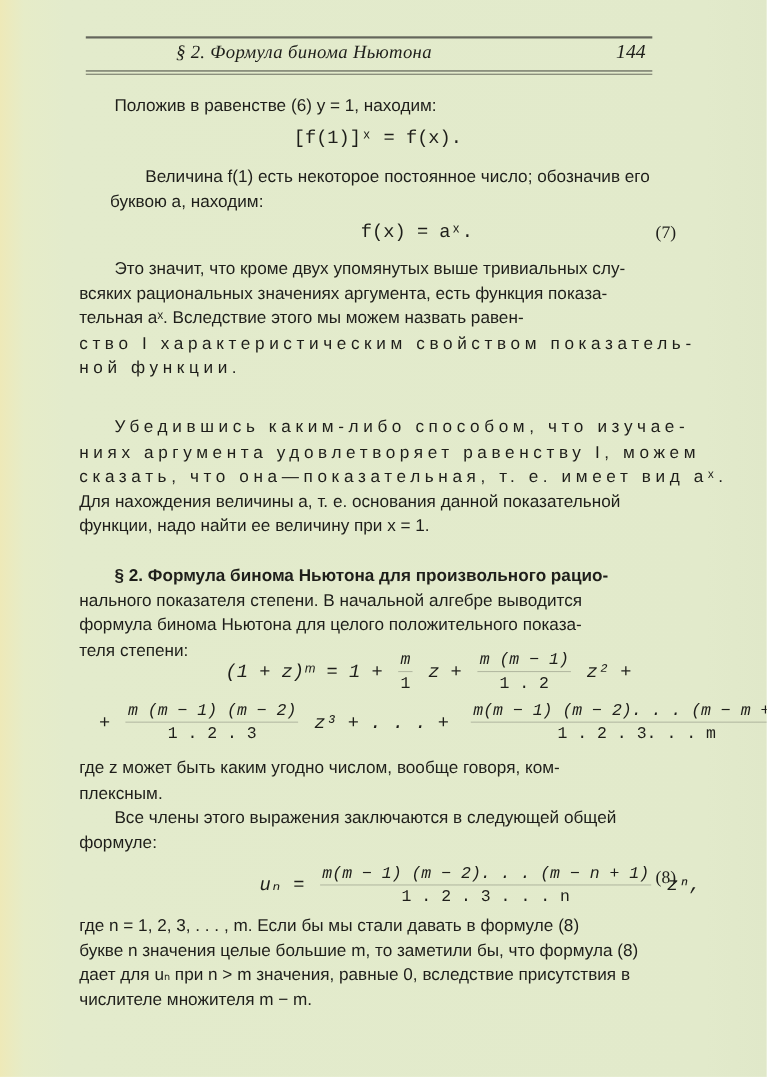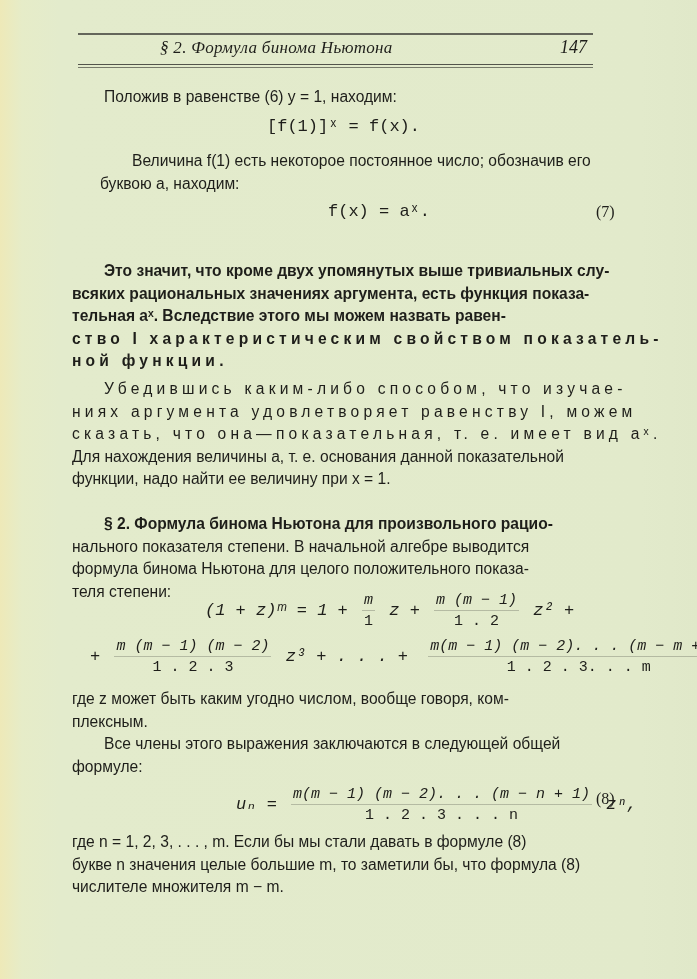--- a/index.html
+++ b/index.html
@@ -29,39 +29,39 @@
   .frac .bar { width:100%; height:1px; background:#2a2a28; opacity:.25; }
   .bold { font-weight:bold; }
 </style>
 </head>
 <body>
 
 <div class="page">
 
   <div class="rule-top"></div>
   <div class="running-head">§ 2. Формула бинома Ньютона</div>
-  <div class="page-num">147</div>
+  <div class="page-num">144</div>
   <div class="rule-bot1"></div>
   <div class="rule-bot2"></div>
 
   <div class="text" style="top:86px;">
     <div class="indent">Положив в равенстве (6) y = 1, находим:</div>
   </div>
 
   <div class="eq" style="top:117px; left:267px;">[f(1)]ˣ = f(x).</div>
 
   <div class="text" style="top:150px;margin-left:28px;">
     <div class="line indent">Величина f(1) есть некоторое постоянное число; обозначив его</div>
     <div class="line last">буквою a, находим:</div>
   </div>
 
   <div class="eq" style="top:202px; left:328px;">f(x) = aˣ.</div>
   <div class="eqno" style="top:203px; left:596px;">(7)</div>
 
-  <div class="text" style="top:260px;font-weight:bold;">
+  <div class="text" style="top:234px;">
     <div class="line indent">Это значит, что кроме двух упомянутых выше тривиальных слу-</div>
     <div class="line">всяких рациональных значениях аргумента, есть функция показа-</div>
     <div class="line">тельная aˣ. Вследствие этого мы можем назвать равен-</div>
     <div class="line sp">ство I характеристическим свойством показатель-</div>
     <div class="line last sp">ной функции.</div>
   </div>
 
   <div class="text" style="top:378px;">
     <div class="line indent sp">Убедившись каким-либо способом, что изучае-</div>
     <div class="line sp">ниях аргумента удовлетворяет равенству I, можем</div>
@@ -126,16 +126,17 @@
       <span class="bar"></span>
       <span class="den">1 . 2 . 3 . . . n</span>
     </span>
     <span>zⁿ,</span>
   </div>
   <div class="eqno" style="top:790px; left:596px;">(8)</div>
 
   <div class="text" style="top:831px;">
     <div class="line">где n = 1, 2, 3, . . . , m. Если бы мы стали давать в формуле (8)</div>
     <div class="line">букве n значения целые большие m, то заметили бы, что формула (8)</div>
+    <div class="line">дает для uₙ при n &gt; m значения, равные 0, вследствие присутствия в</div>
     <div class="line last">числителе множителя m − m.</div>
   </div>
 
 </div>
 
 </body></html>

